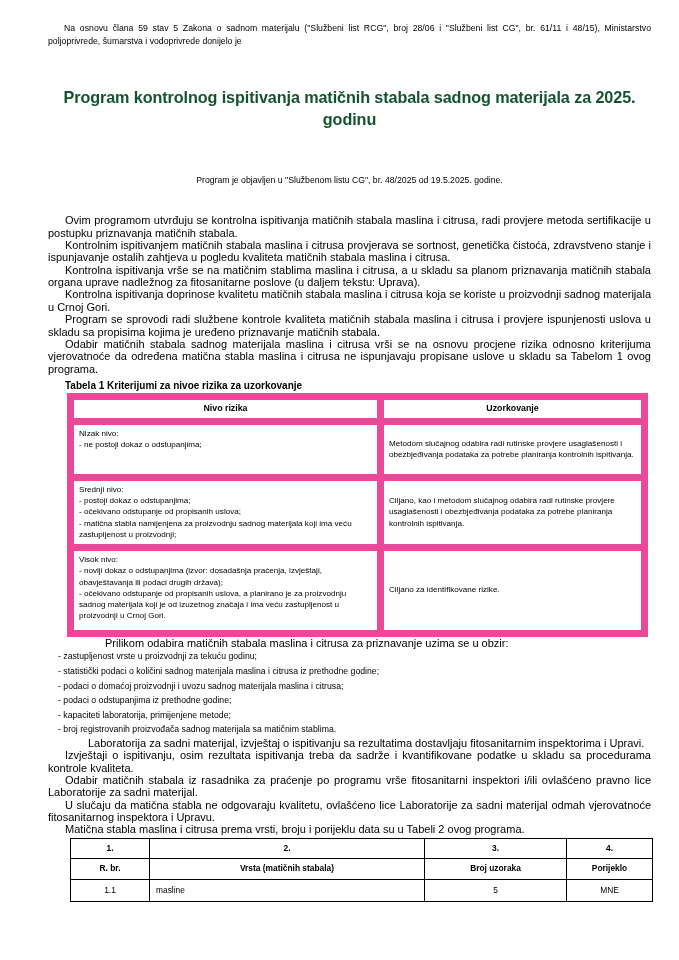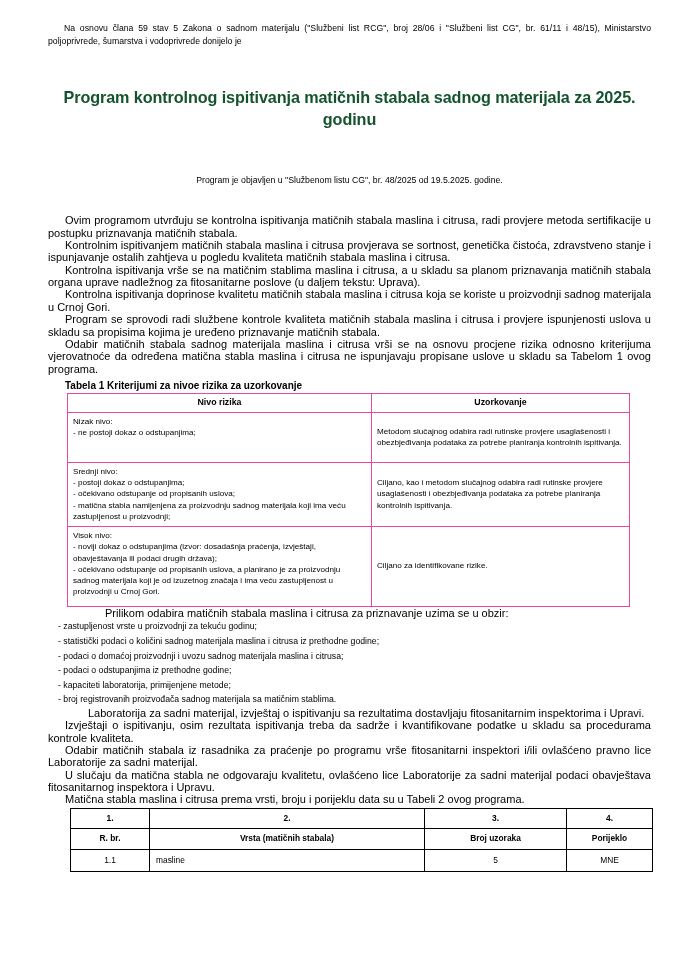--- a/index.html
+++ b/index.html
@@ -71,21 +71,21 @@
     margin: 0 0 1px 0;
     padding-left: 17px;
   }
   table.doc-table {
     border-collapse: collapse;
     table-layout: fixed;
     margin: 0 0 0 19px;
     width: 540px;
   }
   table.doc-table td, table.doc-table th {
-    border: 1px solid #ec4899;
+    border: 7px solid #ec4899;
     font-size: 8.1px;
     line-height: 11.2px;
     padding: 3px 5px 4px 5px;
     vertical-align: top;
     font-weight: normal;
     text-align: left;
     margin-left: 16px;
   }
   table.doc-table th {
     text-align: center;
@@ -181,21 +181,21 @@
     <p class="bullet">- zastupljenost vrste u proizvodnji za tekuću godinu;</p>
     <p class="bullet">- statistički podaci o količini sadnog materijala maslina i citrusa iz prethodne godine;</p>
     <p class="bullet">- podaci o domaćoj proizvodnji i uvozu sadnog materijala maslina i citrusa;</p>
     <p class="bullet">- podaci o odstupanjima iz prethodne godine;</p>
     <p class="bullet">- kapaciteti laboratorija, primijenjene metode;</p>
     <p class="bullet">- broj registrovanih proizvođača sadnog materijala sa matičnim stablima.</p>
 
     <p class="para noindent">Laboratorija za sadni materijal, izvještaj o ispitivanju sa rezultatima dostavljaju fitosanitarnim inspektorima i Upravi.</p>
     <p class="para">Izvještaji o ispitivanju, osim rezultata ispitivanja treba da sadrže i kvantifikovane podatke u skladu sa procedurama kontrole kvaliteta.</p>
     <p class="para">Odabir matičnih stabala iz rasadnika za praćenje po programu vrše fitosanitarni inspektori i/ili ovlašćeno pravno lice Laboratorije za sadni materijal.</p>
-    <p class="para">U slučaju da matična stabla ne odgovaraju kvalitetu, ovlašćeno lice Laboratorije za sadni materijal podaci obavještava fitosanitarnog inspektora i Upravu.</p>
+    <p class="para">U slučaju da matična stabla ne odgovaraju kvalitetu, ovlašćeno lice Laboratorije za sadni materijal odmah vjerovatnoće fitosanitarnog inspektora i Upravu.</p>
     <p class="para">Matična stabla maslina i citrusa prema vrsti, broju i porijeklu data su u Tabeli 2 ovog programa.</p>
 
     <table class="table2">
       <tbody>
         <tr class="t2-numrow">
           <td class="t2-c1">1.</td>
           <td class="t2-c2">2.</td>
           <td class="t2-c3">3.</td>
           <td class="t2-c4">4.</td>
         </tr>

